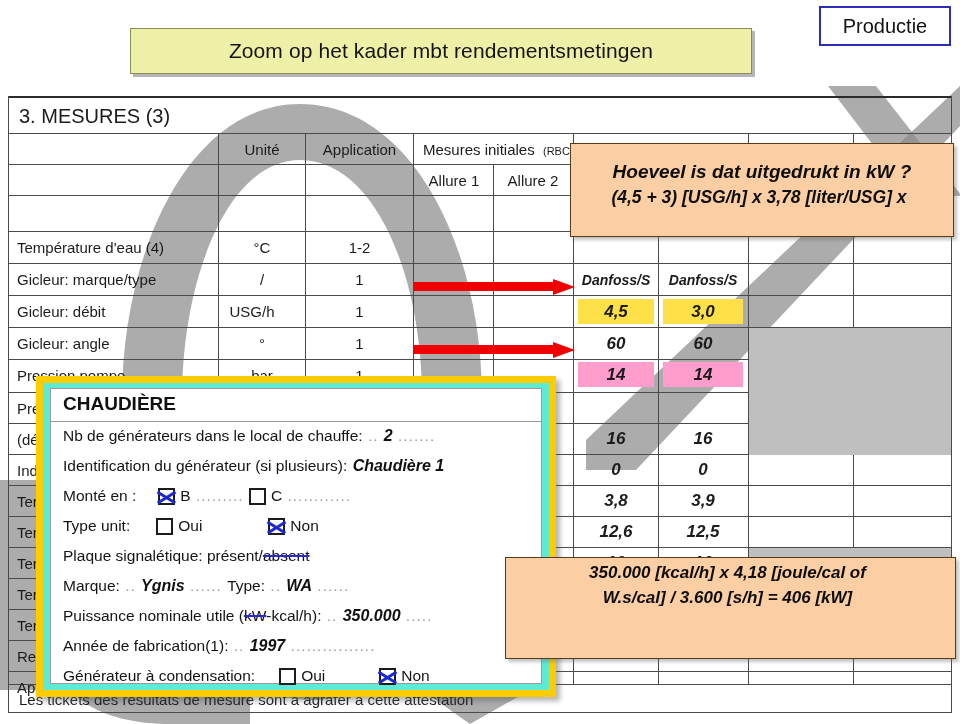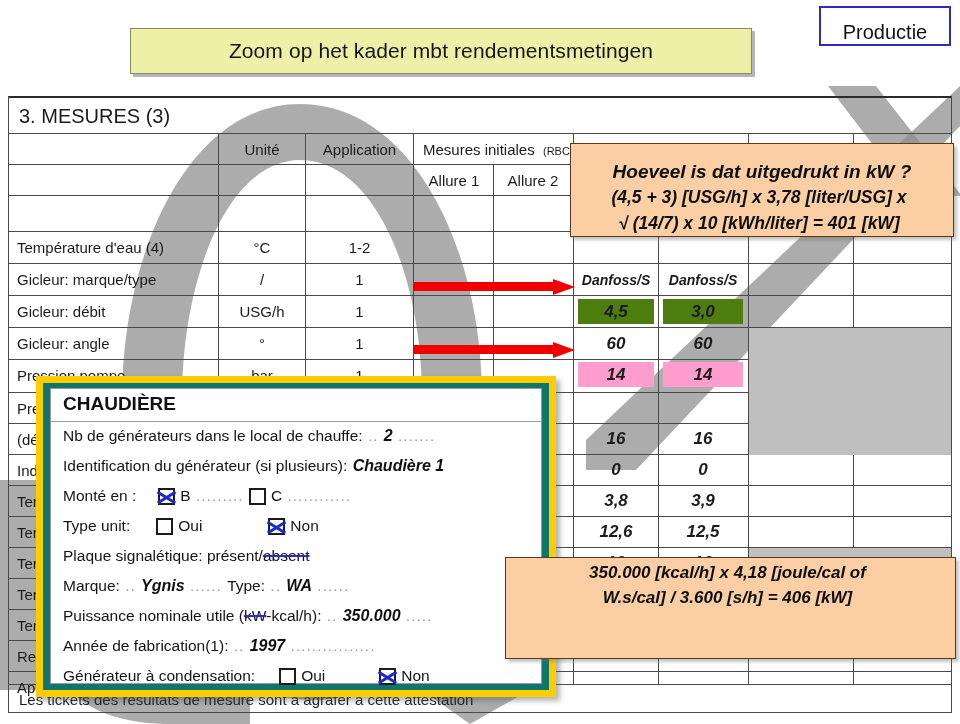--- a/index.html
+++ b/index.html
@@ -16,21 +16,21 @@
   .title-banner{
     position:absolute;left:130px;top:28px;width:620px;height:44px;
     background:#eff0a8;border:1px solid #8a8a5a;
     box-shadow:3px 3px 0 rgba(120,120,120,.55);
     display:flex;align-items:center;justify-content:center;
     font-size:21px;color:#141414;letter-spacing:.1px;
   }
   .productie-box{
     position:absolute;left:819px;top:6px;width:128px;height:36px;
     border:2px solid #2d2db5;background:#ffffff;
-    display:flex;align-items:flex-end;justify-content:center;
+    display:flex;align-items:center;justify-content:center;
     font-size:20px;color:#111;
   }
 
   
   #watermark{position:absolute;left:0;top:0;width:960px;height:724px;pointer-events:none;}
 
   
   .form{
     position:absolute;left:8px;top:96px;width:944px;height:616px;
     background:transparent;
@@ -46,33 +46,33 @@
     font-size:15px;color:#1b1b1b;
     white-space:nowrap;
   }
   .cell.ctr{justify-content:center;}
   .cell.lft{justify-content:flex-start;padding-left:7px;}
   .cell.small{font-size:11px;}
   .cell.val{font-weight:bold;font-style:italic;font-size:17px;}
   .cell.hdr{font-size:15px;}
   .sect-title{font-size:20px;color:#1b1b1b;}
 
-  .hl-yellow{background:#4d7c0f;}
+  .hl-yellow{background:#fde047;}
   .hl-pink{background:#ff9ecd;}
   .shade{position:absolute;background:#bfbfbf;}
 
   
   .arrow{position:absolute;height:13px;}
   .arrow .shaft{position:absolute;left:0;top:3px;height:9px;background:#f00000;}
   .arrow .head{position:absolute;top:0;width:0;height:0;
     border-top:8px solid transparent;border-bottom:8px solid transparent;
     border-left:22px solid #f00000;}
   #chaudiere{
     position:absolute;left:36px;top:376px;width:506px;height:307px;
-    border:7px solid #ffcc00;background:#0f766e;
+    border:7px solid #ffcc00;background:#5eead4;
     box-shadow:4px 4px 5px rgba(90,90,90,.45);
   }
   #chaudiere .inner{
     position:absolute;left:7px;top:5px;right:7px;bottom:6px;
     border:1px solid #9a9a9a;background:#fff;
   }
   .ch-title{
     position:absolute;left:12px;top:4px;font-size:19px;font-weight:bold;color:#111;
   }
   .ch-titlerule{position:absolute;left:0;top:32px;right:0;height:1px;background:#9a9a9a;}
@@ -194,21 +194,21 @@
 
     <div class="cell lft" style="left:2px;top:137px;width:206px;height:29px;">Température d'eau (4)</div>
     <div class="cell ctr" style="left:212px;top:137px;width:84px;height:29px;">°C</div>
     <div class="cell ctr" style="left:299px;top:137px;width:105px;height:29px;">1-2</div>
 
     <div class="cell lft" style="left:2px;top:169px;width:206px;height:29px;">Gicleur: marque/type</div>
     <div class="cell ctr" style="left:212px;top:169px;width:84px;height:29px;">/</div>
     <div class="cell ctr" style="left:299px;top:169px;width:105px;height:29px;">1</div>
 
     <div class="cell lft" style="left:2px;top:201px;width:206px;height:29px;">Gicleur: débit</div>
-    <div class="cell ctr" style="left:212px;top:201px;width:84px;height:29px;">USG/h</div>
+    <div class="cell ctr" style="left:202px;top:201px;width:84px;height:29px;">USG/h</div>
     <div class="cell ctr" style="left:299px;top:201px;width:105px;height:29px;">1</div>
 
     <div class="cell lft" style="left:2px;top:233px;width:206px;height:29px;">Gicleur: angle</div>
     <div class="cell ctr" style="left:212px;top:233px;width:84px;height:29px;">°</div>
     <div class="cell ctr" style="left:299px;top:233px;width:105px;height:29px;">1</div>
 
     <div class="cell lft" style="left:2px;top:265px;width:206px;height:29px;">Pression pompe</div>
     <div class="cell ctr" style="left:212px;top:265px;width:84px;height:29px;">bar</div>
     <div class="cell ctr" style="left:299px;top:265px;width:105px;height:29px;">1</div>
 
@@ -346,21 +346,20 @@
         <span style="display:inline-block;width:54px;"></span>
         <span class="chk x"></span>
         <span>Non</span>
       </div>
     </div>
   </div>
 
   <div class="callout" id="callout-top">
     <div class="q">Hoeveel is dat uitgedrukt in kW ?</div>
     <div class="f">(4,5 + 3) [USG/h] x 3,78 [liter/USG] x</div>
-    <div class="f">√ (14/7) x 10 [kWh/liter] = 401 [kW]</div>
   </div>
 
   <div class="callout" id="callout-bottom">
     <div class="f">350.000 [kcal/h] x 4,18 [joule/cal of</div>
     <div class="f">W.s/cal] / 3.600 [s/h] = 406 [kW]</div>
   </div>
 
 </div>
 
 </body></html>

